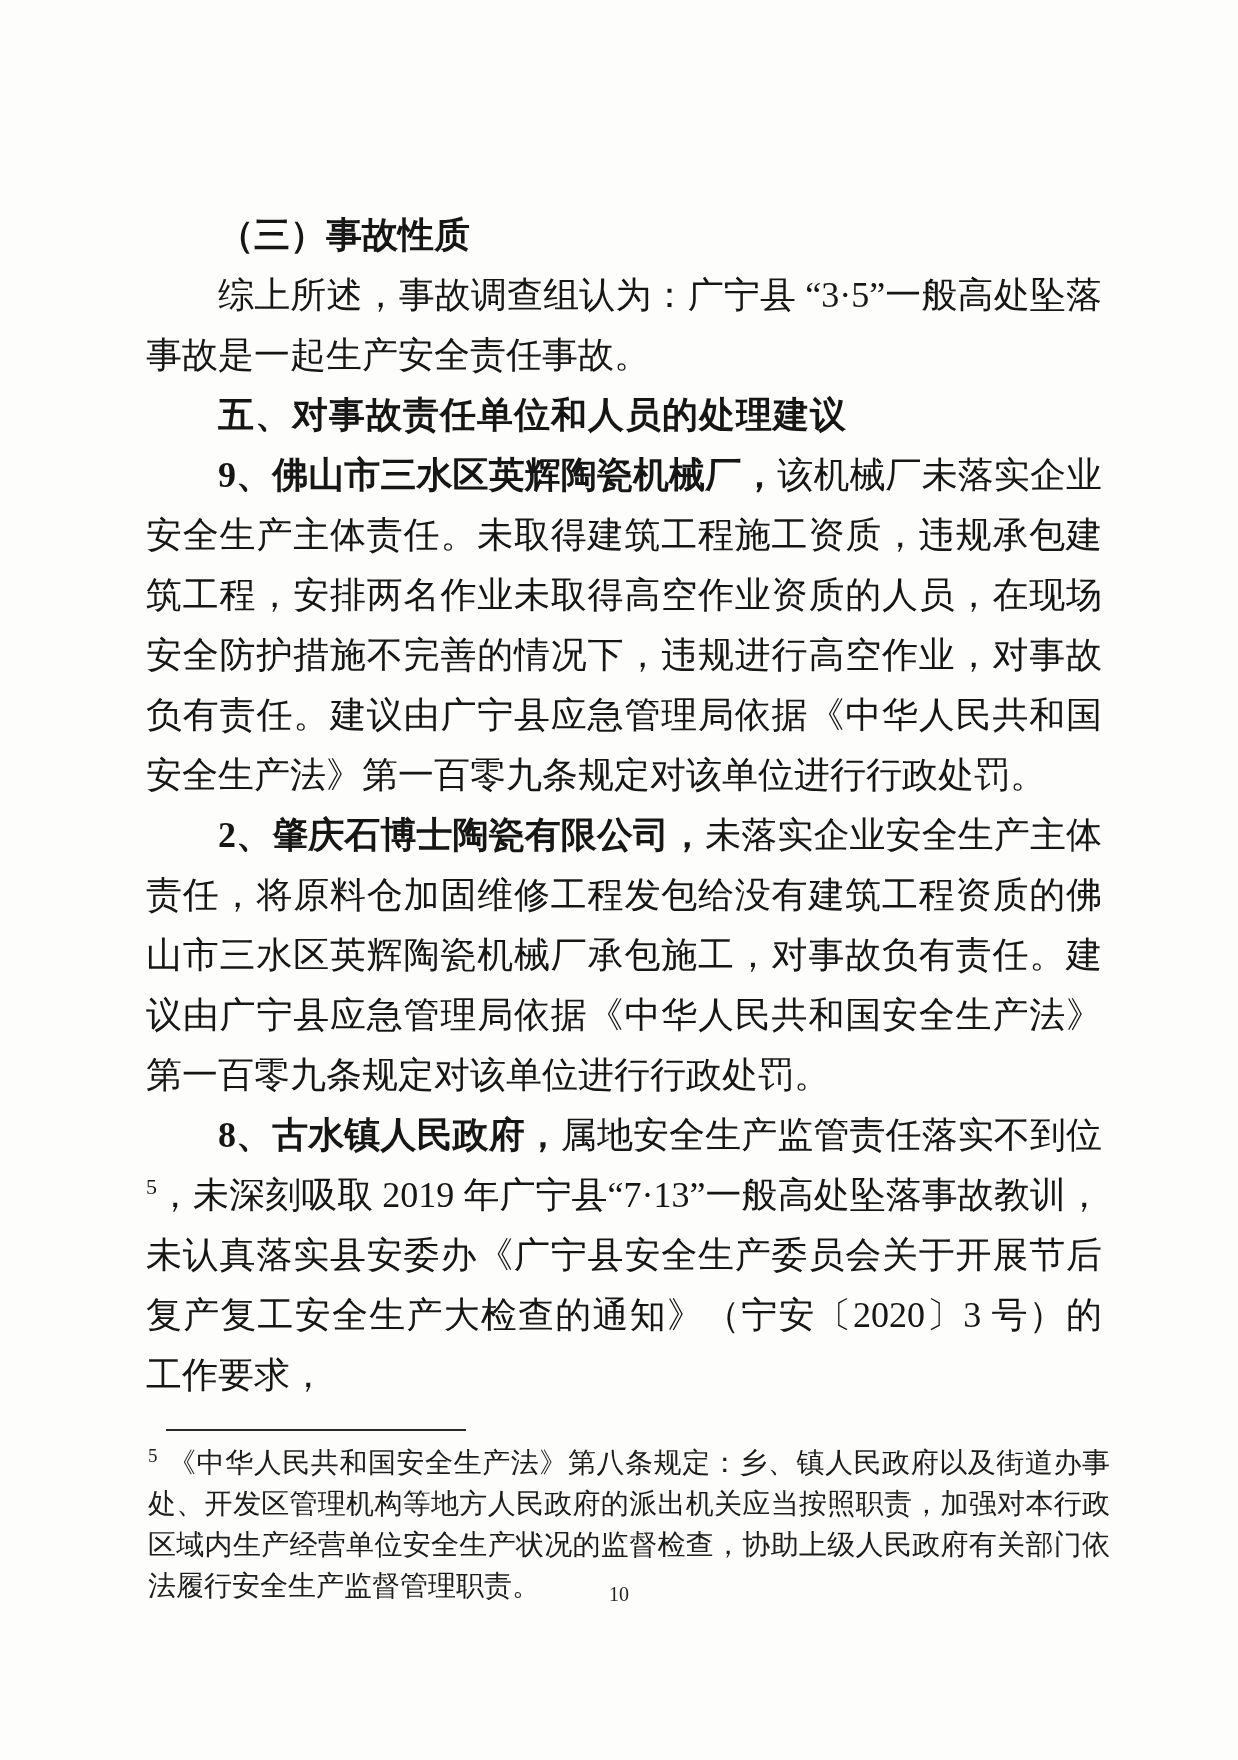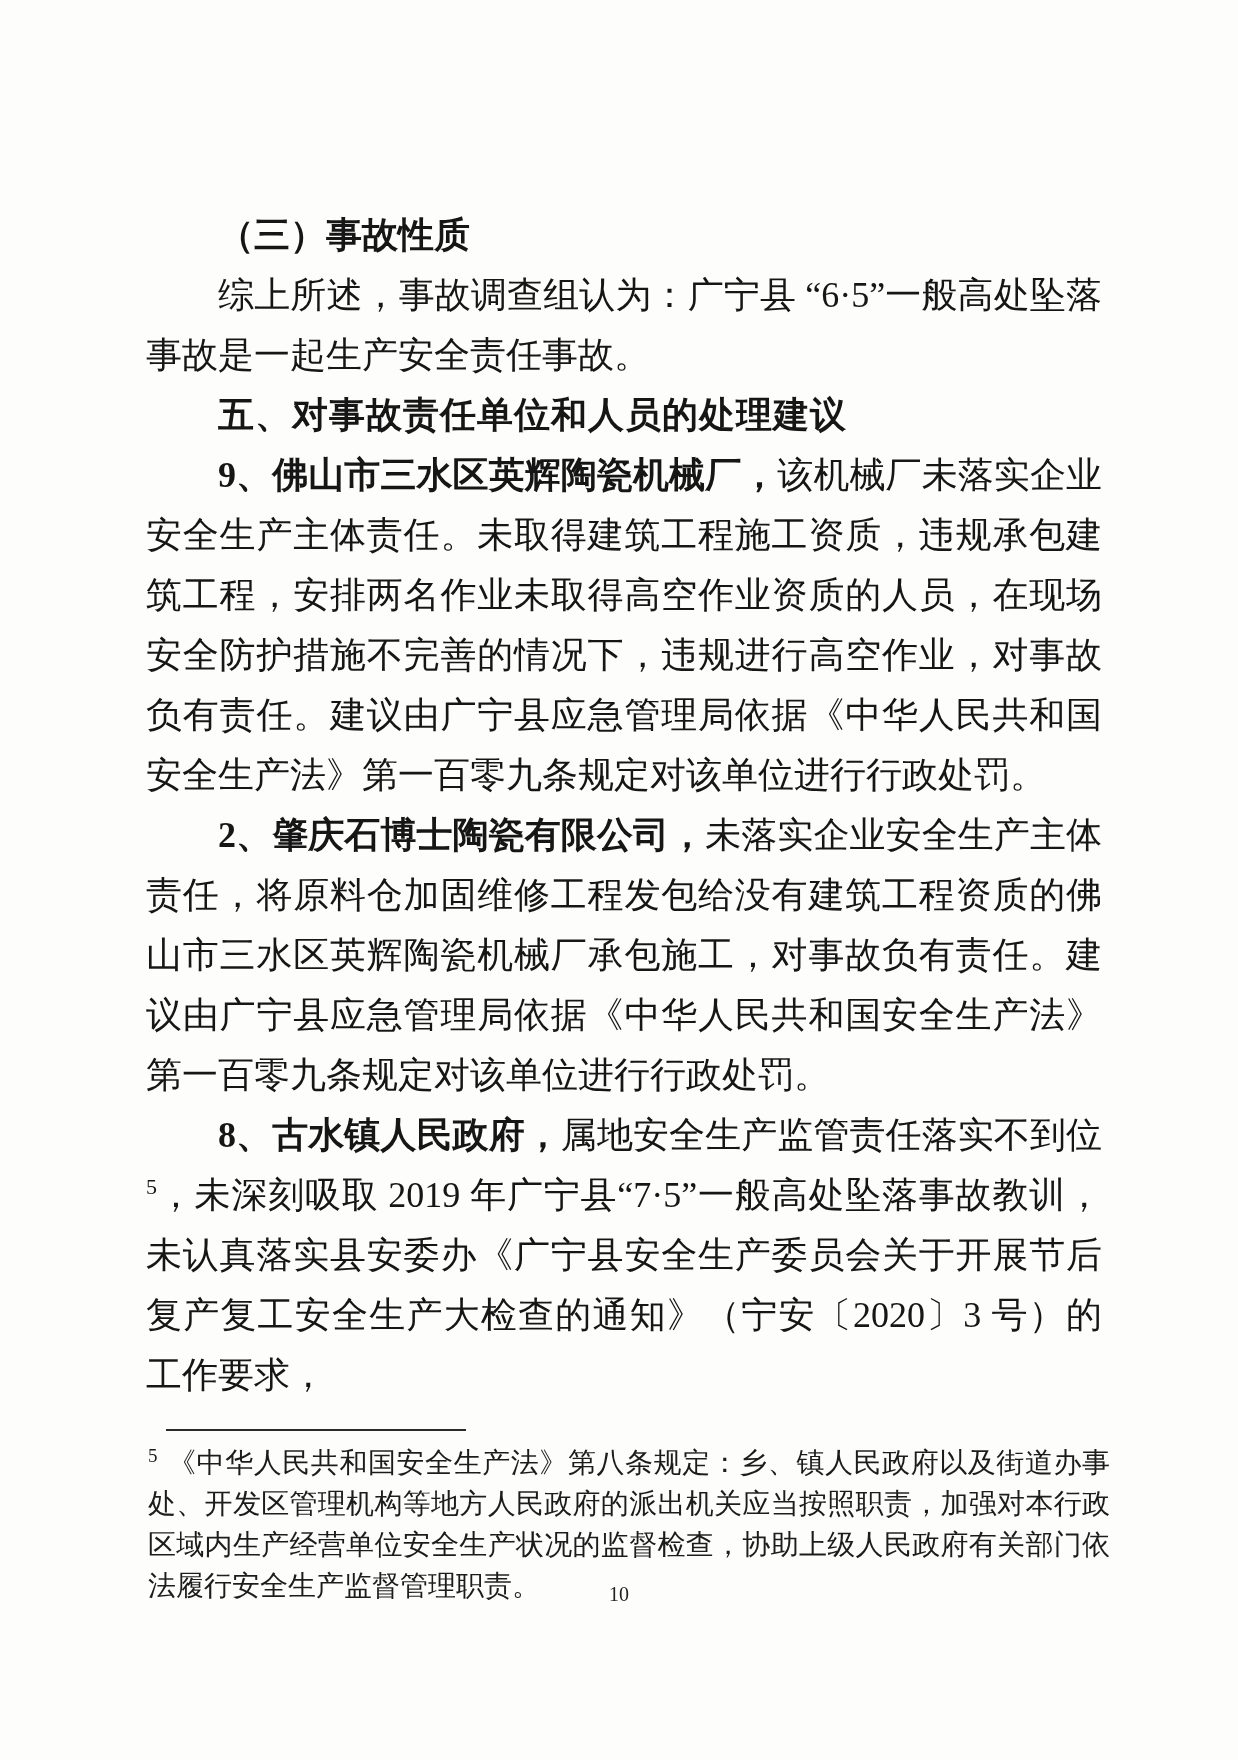--- a/index.html
+++ b/index.html
@@ -66,30 +66,30 @@
 </style>
 </head>
 <body>
 
 <div class="page">
 
   <div class="content">
 
     <p class="h-kai-bold">（三）事故性质</p>
 
-    <p>综上所述，事故调查组认为：广宁县 “6·5”一般高处坠落事故是一起生产安全责任事故。</p>
+    <p>综上所述，事故调查组认为：广宁县 “3·5”一般高处坠落事故是一起生产安全责任事故。</p>
 
     <p class="h-hei-bold">五、对事故责任单位和人员的处理建议</p>
 
 
     <p><span class="lead-bold">9、佛山市三水区英辉陶瓷机械厂，</span><span>该机械厂未落实企业安全生产主体责任。未取得建筑工程施工资质，违规承包建筑工程，安排两名作业未取得高空作业资质的人员，在现场安全防护措施不完善的情况下，违规进行高空作业，对事故负有责任。建议由广宁县应急管理局依据《中华人民共和国安全生产法》第一百零九条规定对该单位进行行政处罚。</span></p>
 
     <p><span class="lead-bold">2、肇庆石博士陶瓷有限公司，</span><span>未落实企业安全生产主体责任，将原料仓加固维修工程发包给没有建筑工程资质的佛山市三水区英辉陶瓷机械厂承包施工，对事故负有责任。建议由广宁县应急管理局依据《中华人民共和国安全生产法》第一百零九条规定对该单位进行行政处罚。</span></p>
 
-    <p><span class="lead-bold">8、古水镇人民政府，</span><span>属地安全生产监管责任落实不到位</span><sup class="note-ref">5</sup><span>，未深刻吸取 2019 年广宁县“7·5”一般高处坠落事故教训，未认真落实县安委办《广宁县安全生产委员会关于开展节后复产复工安全生产大检查的通知》（宁安〔2020〕3 号）的工作要求，</span></p>
+    <p><span class="lead-bold">8、古水镇人民政府，</span><span>属地安全生产监管责任落实不到位</span><sup class="note-ref">5</sup><span>，未深刻吸取 2019 年广宁县“7·13”一般高处坠落事故教训，未认真落实县安委办《广宁县安全生产委员会关于开展节后复产复工安全生产大检查的通知》（宁安〔2020〕3 号）的工作要求，</span></p>
 
   </div>
 
   <div class="footnote-rule"></div>
 
   <div class="footnote"><sup class="note-marker">5</sup><span>《中华人民共和国安全生产法》第八条规定：乡、镇人民政府以及街道办事处、开发区管理机构等地方人民政府的派出机关应当按照职责，加强对本行政区域内生产经营单位安全生产状况的监督检查，协助上级人民政府有关部门依法履行安全生产监督管理职责。</span></div>
 
   <div class="page-number">10</div>
 
 </div>

